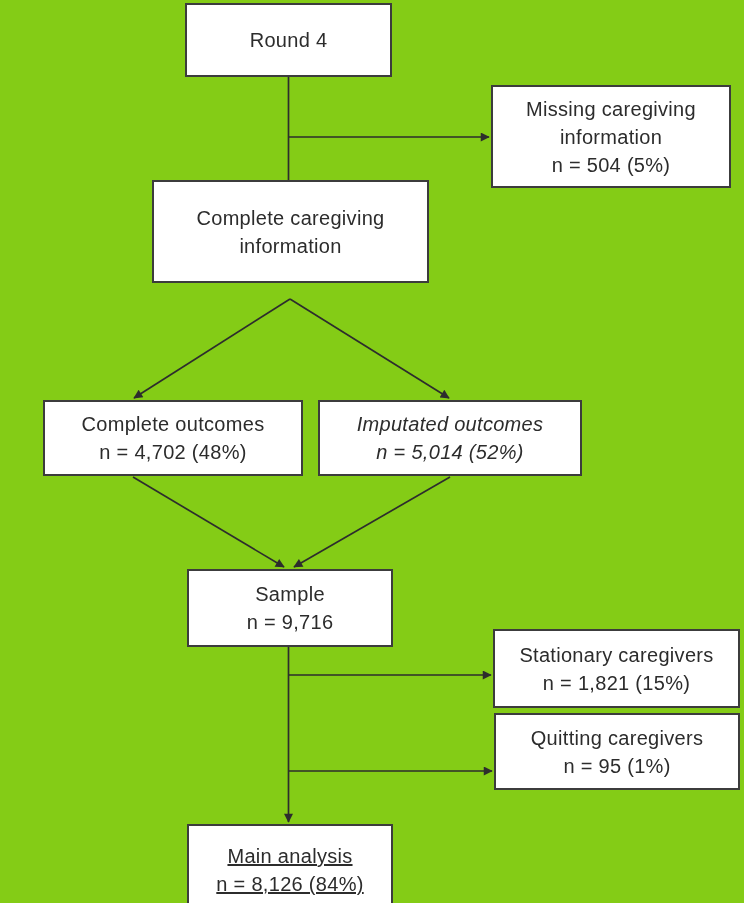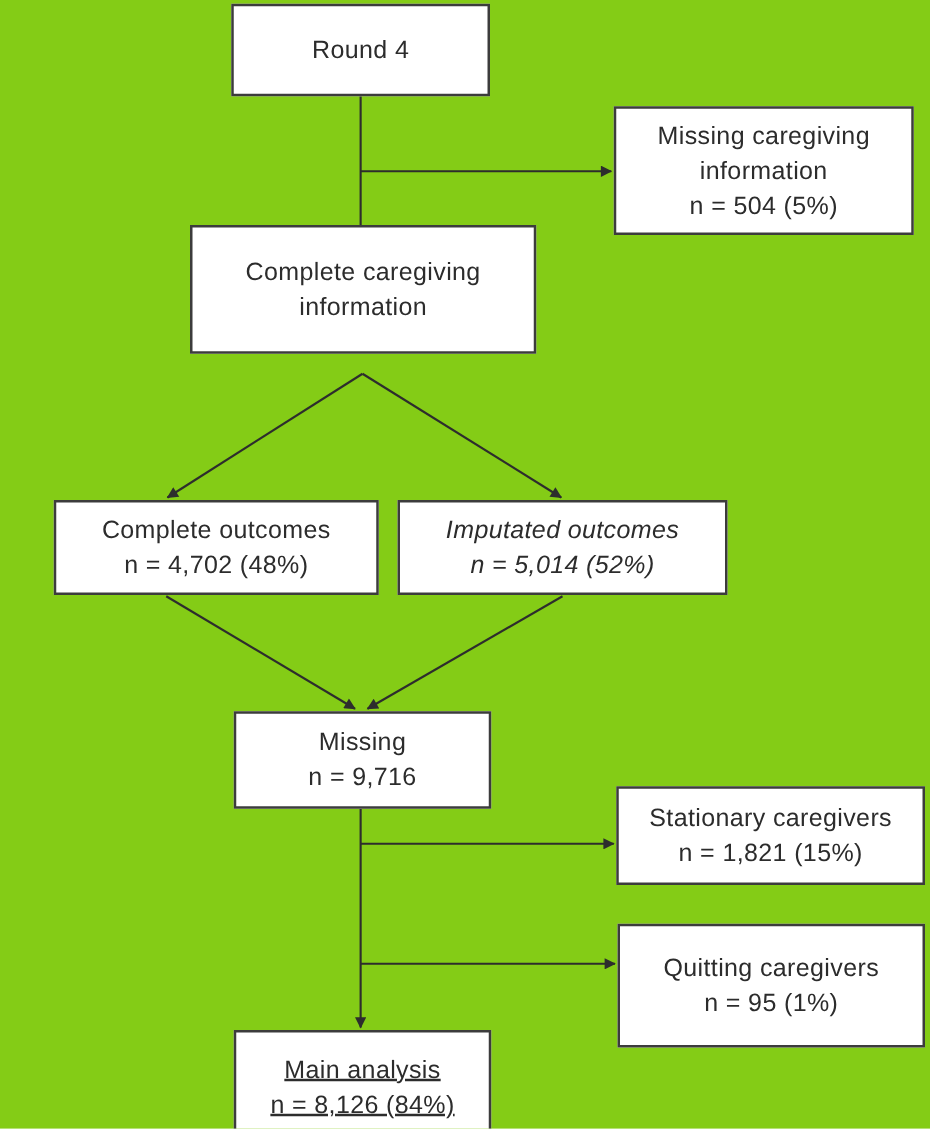--- a/index.html
+++ b/index.html
@@ -40,21 +40,21 @@
   .node .label, .node .count { width: 100%; }
 
   
   #node-round4            { left: 185px; top: 3px;   width: 207px; height: 74px; }
   #node-missing           { left: 491px; top: 85px;  width: 240px; height: 103px; }
   #node-complete-info     { left: 152px; top: 180px; width: 277px; height: 103px; }
   #node-complete-outcomes { left: 3px;   top: 400px; width: 260px; height: 76px; margin-left: 40px; }
   #node-imputated         { left: 318px; top: 400px; width: 264px; height: 76px; font-style: italic; }
   #node-sample            { left: 187px; top: 569px; width: 206px; height: 78px; }
   #node-stationary        { left: 493px; top: 629px; width: 247px; height: 79px; }
-  #node-quitting          { left: 494px; top: 739px; width: 246px; height: 99px; }
+  #node-quitting          { left: 494px; top: 713px; width: 246px; height: 77px; }
   #node-main-analysis     { left: 187px; top: 824px; width: 206px; height: 92px; text-decoration: underline; }
 </style>
 </head>
 <body>
 
 <div class="canvas">
 
   <svg class="edges-layer" viewBox="0 0 744 903" xmlns="http://www.w3.org/2000/svg">
     <defs>
       <marker id="ah" viewBox="0 0 10 10" refX="9.2" refY="5" markerWidth="11" markerHeight="9" markerUnits="userSpaceOnUse" orient="auto-start-reverse">
@@ -91,21 +91,21 @@
     <div class="label">Complete outcomes</div>
     <div class="count">n = 4,702 (48%)</div>
   </div>
 
   <div class="node" id="node-imputated">
     <div class="label">Imputated outcomes</div>
     <div class="count">n = 5,014 (52%)</div>
   </div>
 
   <div class="node" id="node-sample">
-    <div class="label">Missing</div>
+    <div class="label">Sample</div>
     <div class="count">n = 9,716</div>
   </div>
 
   <div class="node" id="node-stationary">
     <div class="label">Stationary caregivers</div>
     <div class="count">n = 1,821 (15%)</div>
   </div>
 
   <div class="node" id="node-quitting">
     <div class="label">Quitting caregivers</div>

